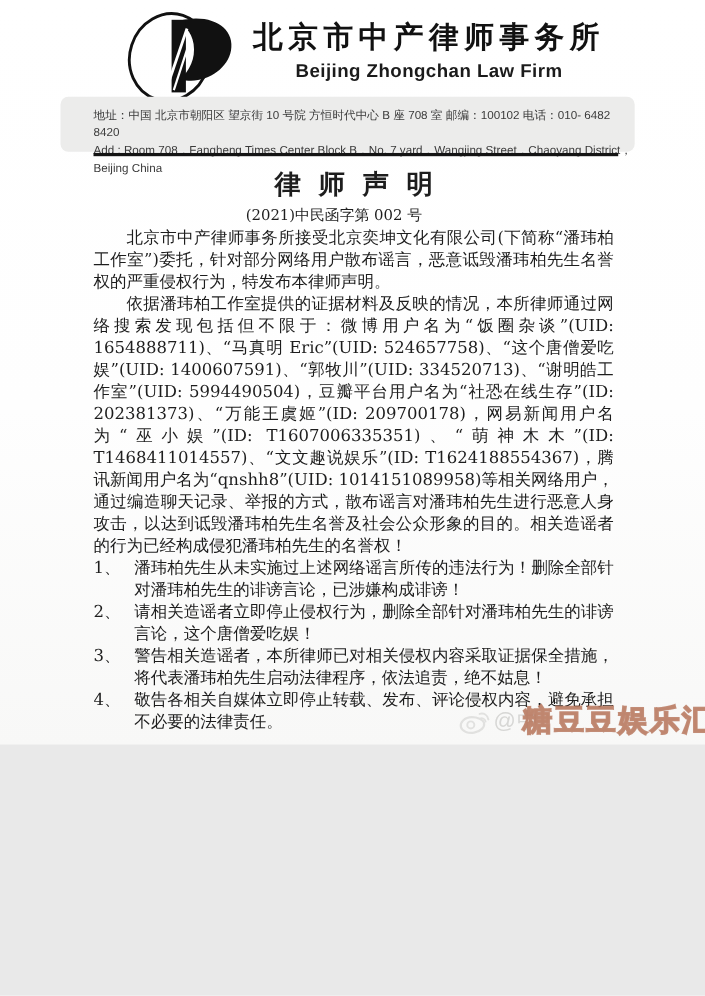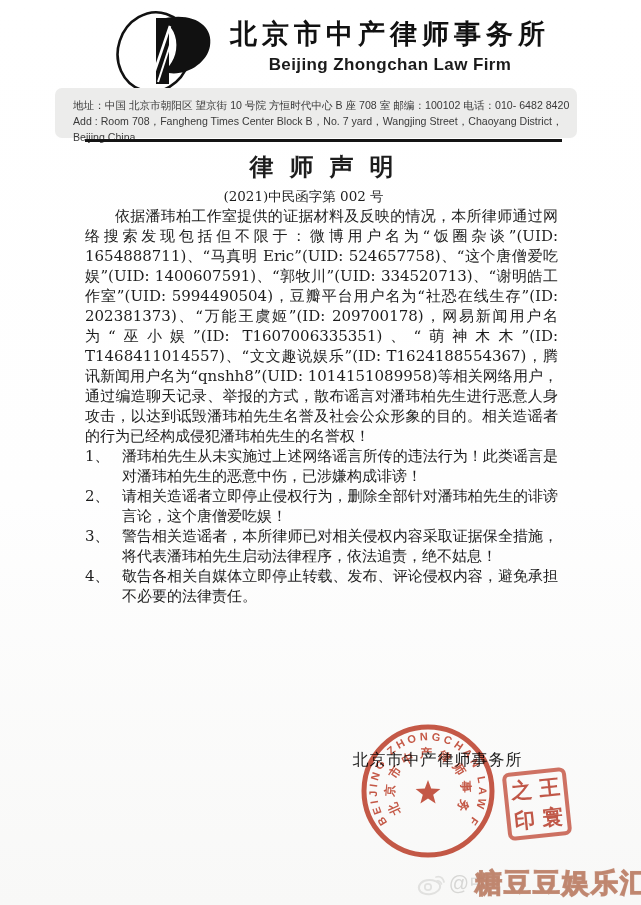--- a/index.html
+++ b/index.html
@@ -1,32 +1,32 @@
 <!DOCTYPE html>
 <html><head>
 <meta charset="utf-8">
 <style>
   html,body{margin:0;padding:0;background:#e9e9e9;}
   .page{
-    position:relative;width:641px;height:905px;margin:0 auto;overflow:hidden;
+    position:relative;width:641px;height:677px;margin:0 auto;overflow:hidden;
     background:linear-gradient(180deg,#ffffff 0%,#fefefe 55%,#f8f8f7 100%);
     font-family:"DejaVu Serif","Liberation Serif",serif;color:#222;
   }
   
   .logo{position:absolute;left:112px;top:6px;width:105px;height:88px;}
   .firm-names{position:absolute;left:225px;top:16px;width:330px;text-align:center;
     font-family:"Liberation Sans","DejaVu Sans",sans-serif;color:#111;}
   .firm-cn{font-size:27px;font-weight:bold;letter-spacing:5px;}
   .firm-en{font-size:17px;font-weight:bold;margin-top:3px;letter-spacing:.4px;color:#1b1b1b;}
   .addr-card{
     position:absolute;left:55px;top:88px;width:522px;height:50px;
     background:#ececeb;border-radius:7px;
     font-family:"Liberation Sans","DejaVu Sans",sans-serif;
     font-size:10.6px;color:#3a3a3a;line-height:16px;
-    padding:9px 0 0 18px;box-sizing:border-box;
+    padding:9px 0 0 30px;box-sizing:border-box;
   }
   .rule{position:absolute;left:85px;top:139px;width:477px;height:2.6px;background:#141414;}
   
   .doc{
     position:absolute;left:85px;top:150px;width:473px;z-index:1;
     font-size:15px;line-height:20px;text-align:justify;color:#1d1d1d;
   }
   .doc-title{font-size:24px;font-weight:600;text-align:center;letter-spacing:16px;
     padding-left:16px;line-height:34px;margin:0;}
   .doc-no{text-align:center;padding-right:36px;font-size:13.5px;line-height:20px;margin:2px 0 0 0;}
@@ -84,25 +84,26 @@
   <div class="addr-card">
     <div>地址：中国 北京市朝阳区 望京街 10 号院 方恒时代中心 B 座 708 室  邮编：100102  电话：010- 6482 8420</div>
     <div>Add : Room 708，Fangheng Times Center Block B，No. 7 yard，Wangjing Street，Chaoyang District，Beijing China</div>
   </div>
 
   <div class="rule"></div>
 
   <div class="doc">
     <h1 class="doc-title">律师声明</h1>
     <div class="doc-no">(2021)中民函字第 002 号</div>
+    <p class="para">北京市中产律师事务所接受北京奕坤文化有限公司(下简称“潘玮柏工作室”)委托，针对部分网络用户散布谣言，恶意诋毁潘玮柏先生名誉权的严重侵权行为，特发布本律师声明。</p>
     <p class="para">依据潘玮柏工作室提供的证据材料及反映的情况，本所律师通过网络搜索发现包括但不限于：微博用户名为“饭圈杂谈”(UID: 1654888711)、“马真明 Eric”(UID: 524657758)、“这个唐僧爱吃娱”(UID: 1400607591)、“郭牧川”(UID: 334520713)、“谢明皓工作室”(UID: 5994490504)，豆瓣平台用户名为“社恐在线生存”(ID: 202381373)、“万能王虞姬”(ID: 209700178)，网易新闻用户名为“巫小娱”(ID: T1607006335351)、“萌神木木”(ID: T1468411014557)、“文文趣说娱乐”(ID: T1624188554367)，腾讯新闻用户名为“qnshh8”(UID: 1014151089958)等相关网络用户，通过编造聊天记录、举报的方式，散布谣言对潘玮柏先生进行恶意人身攻击，以达到诋毁潘玮柏先生名誉及社会公众形象的目的。相关造谣者的行为已经构成侵犯潘玮柏先生的名誉权！</p>
 
     <div class="li">
       <span class="num">1、</span>
-      <span class="txt">潘玮柏先生从未实施过上述网络谣言所传的违法行为！此类谣言是对潘玮柏先生的恶意中伤，已涉嫌构成诽谤！</span>
+      <span class="txt">潘玮柏先生从未实施过上述网络谣言所传的违法行为！删除全部针对潘玮柏先生的诽谤言论，已涉嫌构成诽谤！</span>
     </div>
     <div class="li">
       <span class="num">2、</span>
       <span class="txt">请相关造谣者立即停止侵权行为，删除全部针对潘玮柏先生的诽谤言论，这个唐僧爱吃娱！</span>
     </div>
     <div class="li">
       <span class="num">3、</span>
       <span class="txt">警告相关造谣者，本所律师已对相关侵权内容采取证据保全措施，将代表潘玮柏先生启动法律程序，依法追责，绝不姑息！</span>
     </div>
     <div class="li">

